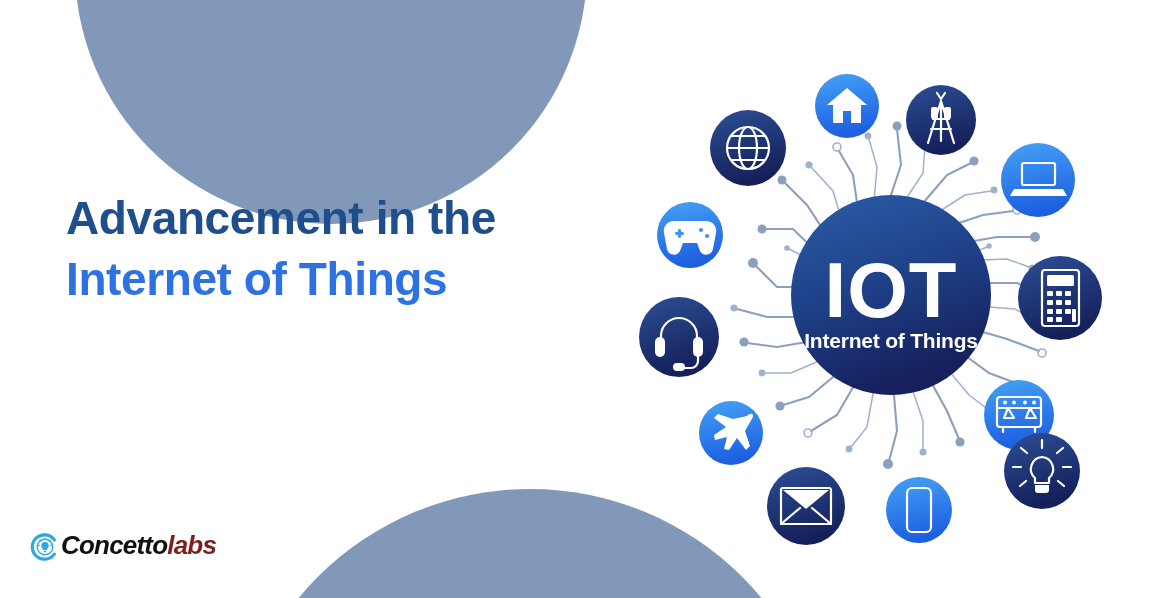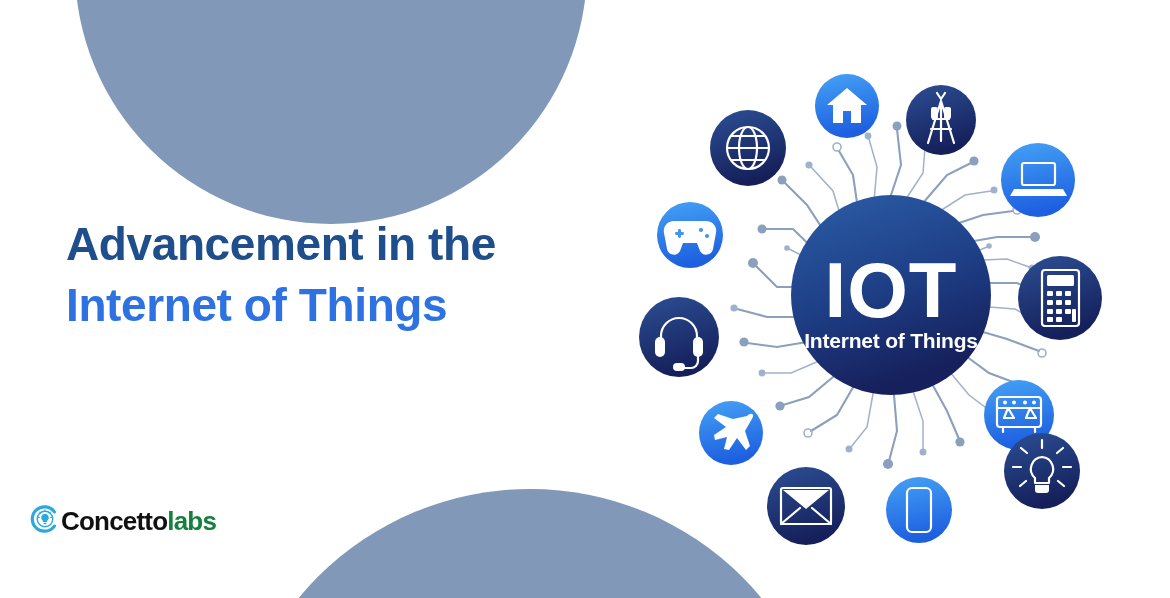--- a/index.html
+++ b/index.html
@@ -12,45 +12,45 @@
     background:#ffffff;
   }
 
   
   .blob { position:absolute; border-radius:50%; background:#8198b8; }
   #blob-top    { width:512px; height:512px; left:75px;  top:-288px; }
   #blob-bottom { width:600px; height:600px; left:230px; top:489px;  }
 
   
   #headline {
-    position:absolute; left:66px; top:214px;
+    position:absolute; left:66px; top:188px;
     width:620px; z-index:6;
   }
   #headline .hl-line {
     font-size:46px;
     font-weight:700;
     line-height:1.33;
     letter-spacing:-0.4px;
     white-space:nowrap;
   }
   .hl-navy { color:#1f4e8c; }
   .hl-blue { color:#2d72e0; }
 
   
   #logo {
-    position:absolute; left:30px; top:504px;
-    display:flex; align-items:flex-end; z-index:7;
+    position:absolute; left:30px; top:532px;
+    display:flex; align-items:flex-start; z-index:7;font-style:italic;
   }
   #logo .logo-mark { width:30px; height:30px; display:block; margin-right:1px; }
   #logo .logo-text {
     font-size:26px; font-weight:700; letter-spacing:-0.8px;
     line-height:1;
   }
   .logo-dark  { color:#111111; }
-  .logo-light { color:#15803d; }
+  .logo-light { color:#7f1d1d; }
 
   
   #iot-graphic {
     position:absolute; left:625px; top:55px;
     width:520px; height:500px; z-index:5;
   }
   #iot-graphic svg { display:block; width:100%; height:100%; }
 
   .hub-iot-text {
     font-family:"Liberation Sans", sans-serif;

